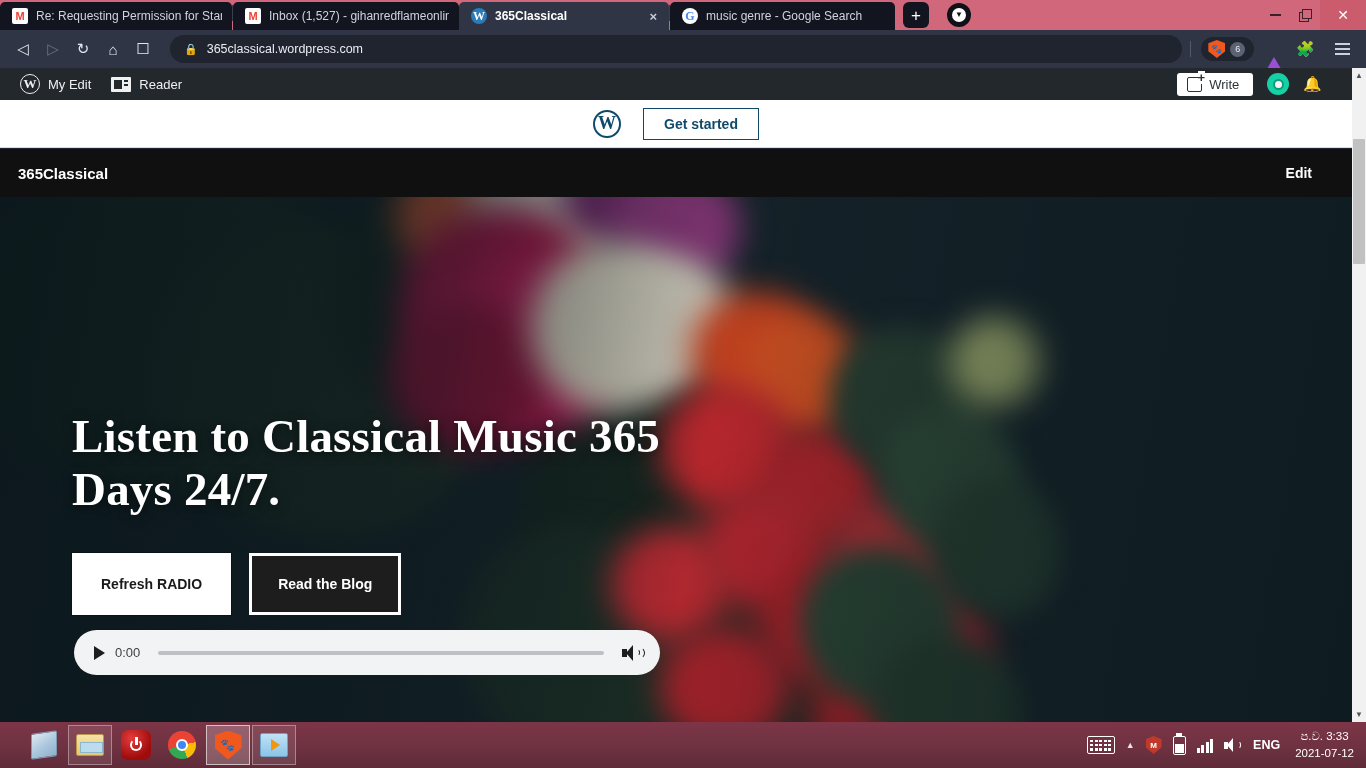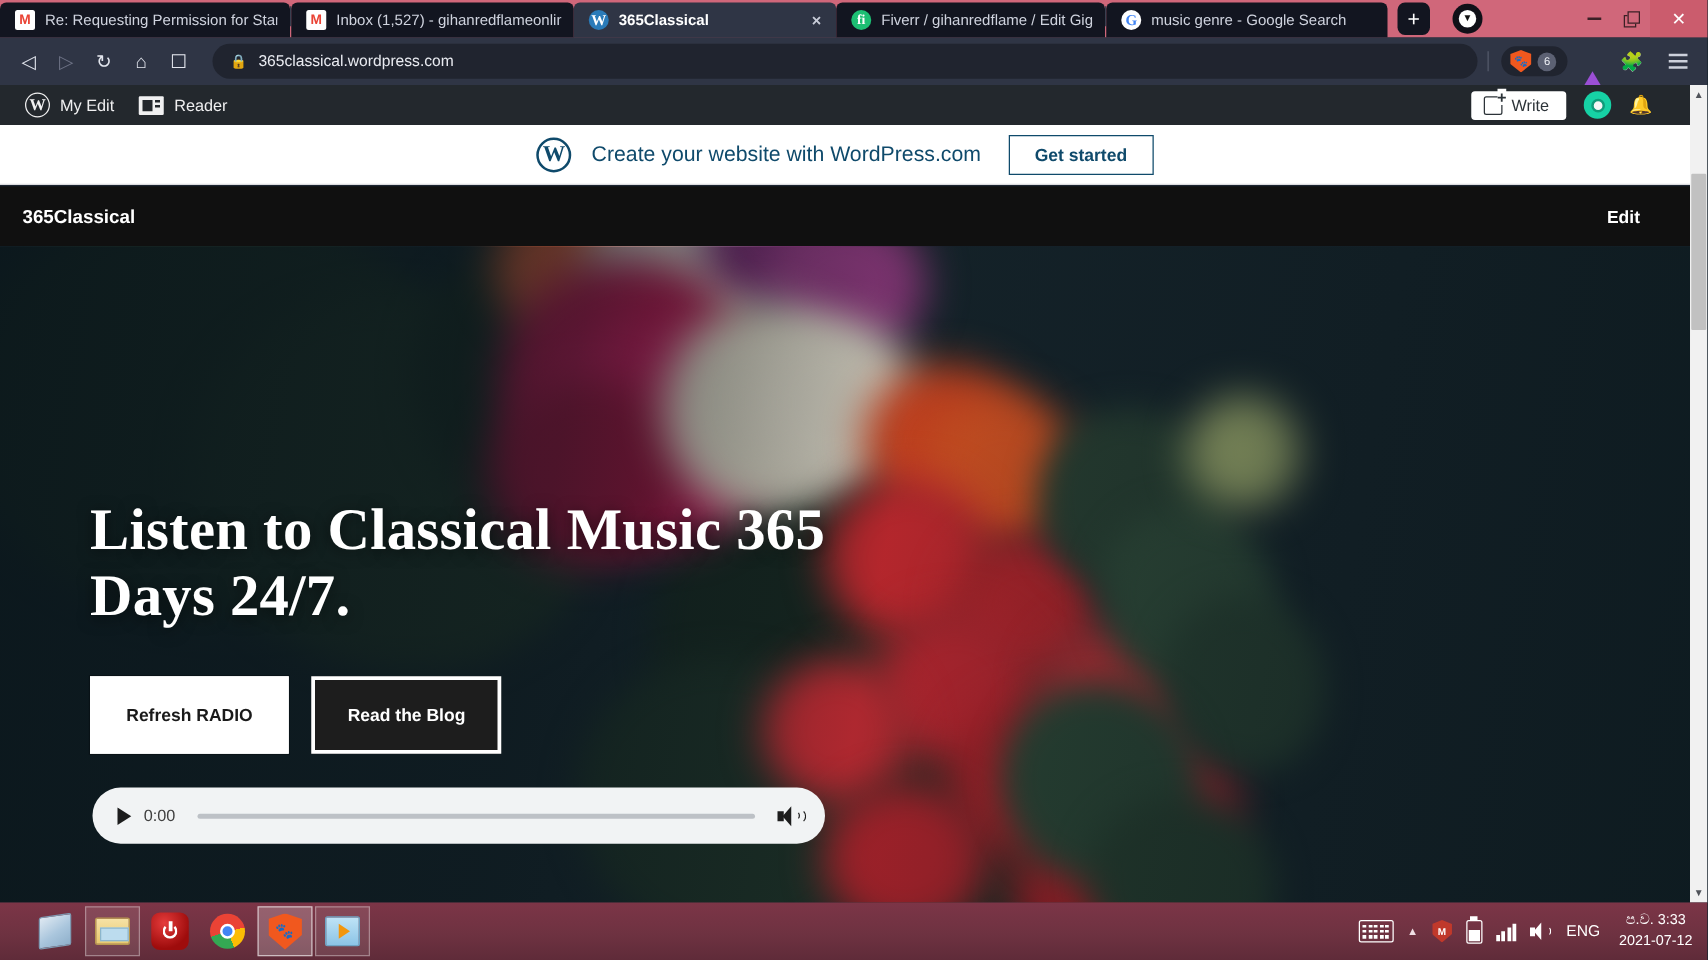--- a/index.html
+++ b/index.html
@@ -222,21 +222,21 @@
     overflow: hidden; background: #16242b;
   }
   .hero-bg { position: absolute; inset: 0; }
   .blob { position: absolute; border-radius: 50%; filter: blur(16px); }
   .leafblob { position: absolute; border-radius: 48% 52% 45% 55%; filter: blur(13px); }
   .hero-shade {
     position: absolute; inset: 0;
     background: linear-gradient(100deg, rgba(10,22,27,.86) 0%, rgba(10,22,27,.58) 33%,
                 rgba(10,22,27,.18) 52%, rgba(12,24,29,.5) 78%, rgba(13,26,31,.86) 100%);
   }
-  .hero-content { position: absolute; left: 72px; top: 201px; width: 640px; }
+  .hero-content { position: absolute; left: 72px; top: 213px; width: 640px; }
   .hero-h1 {
     font-family: "Liberation Serif", serif; color: #fff; font-size: 47px;
     line-height: 1.12; font-weight: bold; letter-spacing: .2px;
     text-shadow: 0 2px 12px rgba(0,0,0,.55);
   }
   .hero-btns { display: flex; gap: 18px; margin-top: 38px; }
   .btn-primary {
     background: #fff; color: #1a1a1a; font-size: 14px; font-weight: bold;
     padding: 20px 26px; border: 3px solid #fff; box-shadow: 0 0 0 1px rgba(0,0,0,.25);
   }
@@ -380,21 +380,21 @@
   .tray-vol .c {
     position: absolute; left: 3px; top: 0; width: 0; height: 0;
     border-top: 7.5px solid transparent; border-bottom: 7.5px solid transparent;
     border-right: 6px solid #fff;
   }
   .tray-vol .a1 {
     position: absolute; left: 10px; top: 3.5px; width: 7px; height: 8px;
     border: 1.5px solid #fff; border-radius: 50%;
     border-left-color: transparent; border-top-color: transparent; border-bottom-color: transparent;
   }
-  .tray-lang { color: #fff; font-size: 12.5px; }
+  .tray-lang { color: #fff; font-size: 12.5px; font-weight: bold; }
   .tray-clock { color: #fff; font-size: 11.5px; text-align: center; line-height: 1.45; padding-left: 4px; }
 </style>
 </head>
 <body>
 
 <div class="screen">
 
   <div class="titlebar">
     <div class="tabstrip">
 
@@ -408,24 +408,20 @@
         <span class="favicon fav-gmail">M</span>
         <span class="tab-title">Inbox (1,527) - gihanredflameonline(</span>
       </div>
 
       <div class="tab w-c active">
         <span class="favicon fav-wp">W</span>
         <span class="tab-title">365Classical</span>
         <span class="tab-close">×</span>
       </div>
 
-      <div class="tab w-d">
-        <span class="favicon fav-fiverr">fi</span>
-        <span class="tab-title">Fiverr / gihanredflame / Edit Gig</span>
-      </div>
       <div class="tab-sep"></div>
 
       <div class="tab w-e">
         <span class="favicon fav-google">G</span>
         <span class="tab-title">music genre - Google Search</span>
       </div>
     </div>
 
     <div class="newtab-btn">+</div>
 
@@ -489,21 +485,20 @@
       </div>
       <div class="avatar-dot">
           <span class="core"></span>
         </div>
       <div class="bell">🔔</div>
     </div>
   </div>
 
   <div class="promo">
     <span class="promo-logo">W</span>
-    <span class="promo-text">Create your website with WordPress.com</span>
     <button class="promo-btn">Get started</button>
   </div>
 
   <div class="site-header">
     <span class="site-title">365Classical</span>
     <span class="site-nav">Edit</span>
   </div>
 
   <div class="hero">
     <div class="hero-bg">

